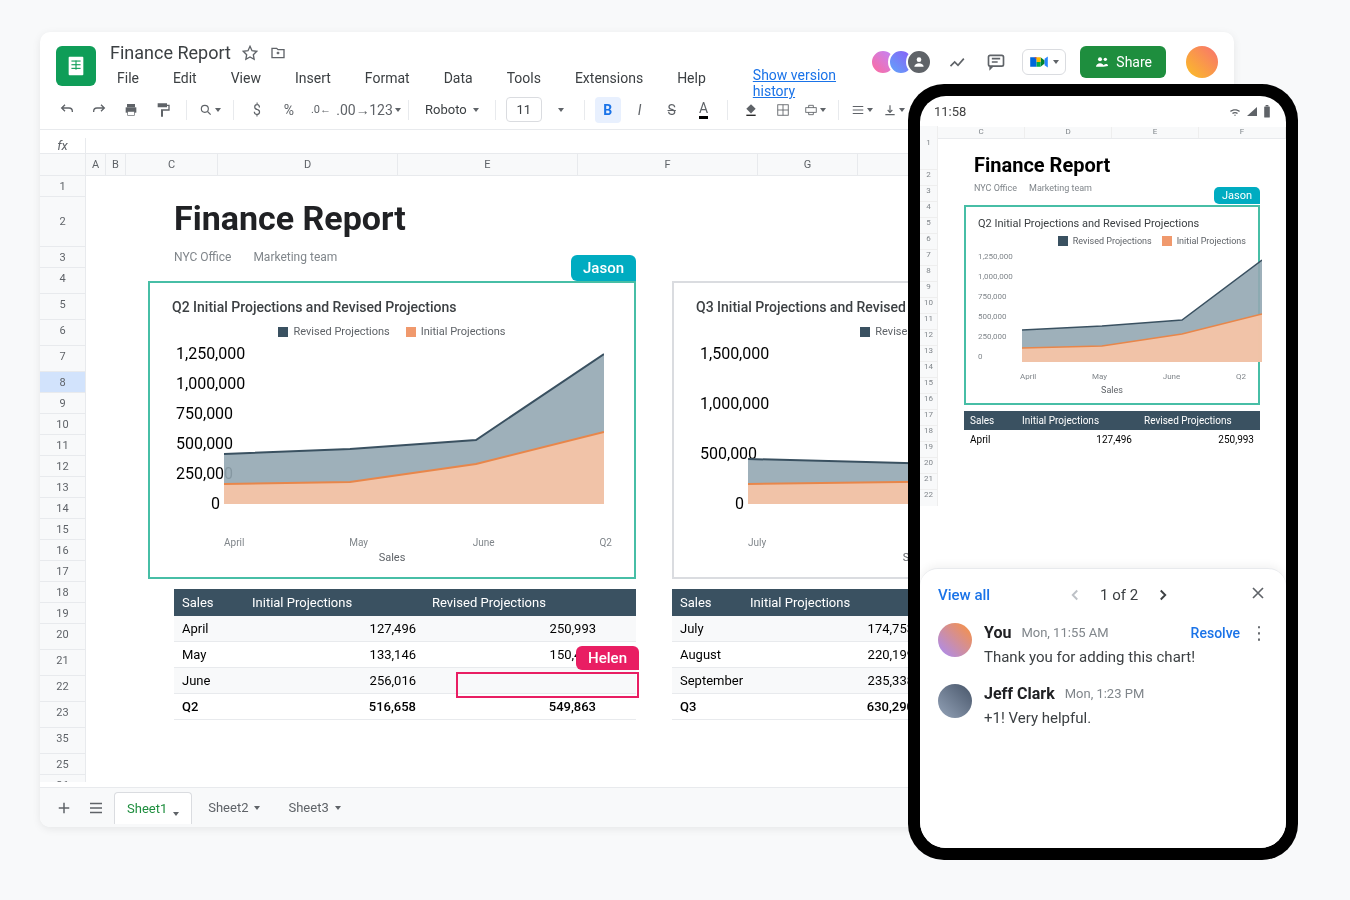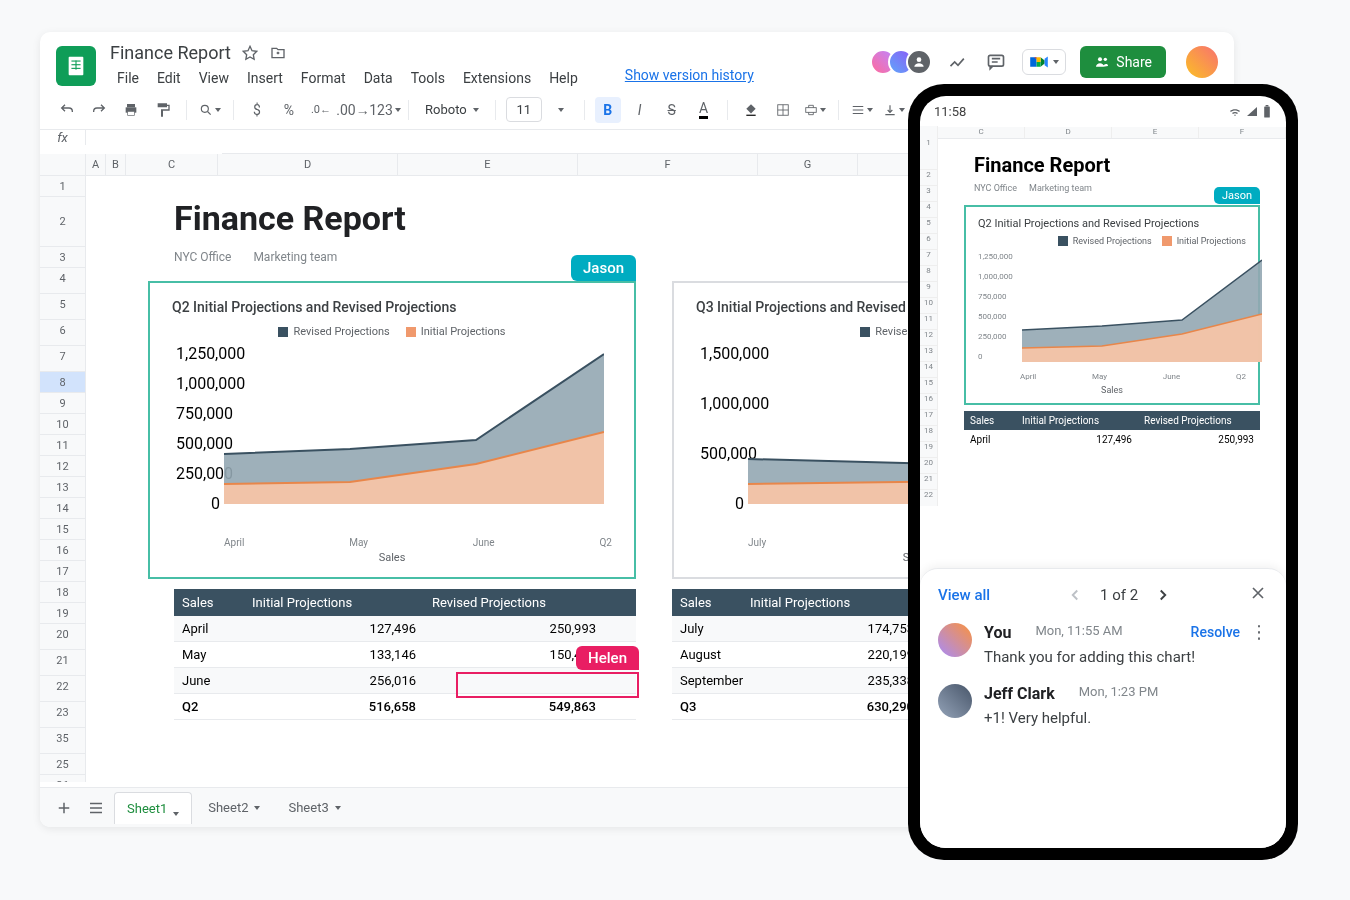--- a/index.html
+++ b/index.html
@@ -5,21 +5,21 @@
 * { margin:0; padding:0; box-sizing:border-box; font-family:Roboto,Arial,sans-serif; }
 body { background:#f8f9fa; width:1350px; height:900px; position:relative; overflow:hidden; }
 .window { position:absolute; left:40px; top:32px; width:1194px; height:795px; background:#fff; border-radius:10px; box-shadow:0 2px 8px rgba(0,0,0,.08); overflow:hidden; }
 .titlebar { display:flex; align-items:flex-start; padding:10px 16px 0; height:58px; }
 .logo { width:40px; height:40px; background:#0f9d58; border-radius:6px; display:flex; align-items:center; justify-content:center; margin-right:14px; margin-top:4px; }
 .logo svg { width:22px; height:26px; }
 .title-col { flex:1; }
 .title-row { display:flex; align-items:center; gap:10px; }
 .doc-title { font-size:18px; color:#3c4043; font-weight:400; }
 .star-ic,.move-ic { width:18px; height:18px; display:flex; align-items:center; justify-content:center; color:#5f6368; cursor:pointer; }
-.menubar { display:flex; gap:4px; padding-top:4px; }
+.menubar { display:flex; gap:20px; padding-top:4px; }
 .menu-item { font-size:14px; color:#3c4043; padding:3px 7px; cursor:pointer; border-radius:3px; }
 .version-link { font-size:14px; color:#1a73e8; text-decoration:underline; margin-left:40px; cursor:pointer; padding-top:4px; }
 .hdr-actions { display:flex; align-items:center; gap:14px; margin-top:4px; }
 .avatars { display:flex; }
 .av-stack { width:26px; height:26px; border-radius:50%; border:2px solid #fff; margin-left:-8px; }
 .av-stack:first-child{margin-left:0;}
 .av1{background:linear-gradient(45deg,#ff6b9d,#c084fc);}
 .av2{background:linear-gradient(45deg,#60a5fa,#8b5cf6);}
 .av3{background:#5f6368;display:flex;align-items:center;justify-content:center;}
 .icon-btn { width:24px; height:24px; display:flex; align-items:center; justify-content:center; color:#5f6368; cursor:pointer; }
@@ -28,21 +28,21 @@
 .share-btn { background:#1e8e3e; color:#fff; border:none; border-radius:6px; padding:8px 14px; font-size:14px; display:flex; align-items:center; gap:6px; cursor:pointer; }
 .profile { width:32px; height:32px; border-radius:50%; background:linear-gradient(45deg,#fbbf24,#f87171); margin-left:6px; cursor:pointer; }
 .toolbar { display:flex; align-items:center; gap:6px; padding:4px 14px; border-bottom:1px solid #e8eaed; height:40px; }
 .tool-ic { width:26px; height:26px; display:flex; align-items:center; justify-content:center; color:#5f6368; cursor:pointer; border-radius:4px; font-size:14px; }
 .sep { width:1px; height:20px; background:#e8eaed; margin:0 4px; }
 .font-sel { font-size:13px; color:#3c4043; padding:4px 6px; display:flex; align-items:center; gap:6px; cursor:pointer; }
 .size-sel { font-size:13px; color:#3c4043; padding:4px 6px; width:36px; text-align:center; border:1px solid #dadce0; border-radius:4px; }
 .bold-btn { font-weight:bold; background:#e8f0fe; color:#1a73e8; }
 .drop { display:flex; align-items:center; gap:2px; }
 .caret { width:0; height:0; border-left:3px solid transparent; border-right:3px solid transparent; border-top:4px solid #5f6368; }
-.fx-bar { display:flex; align-items:flex-start; height:24px; border-bottom:1px solid #e8eaed;flex-direction:column; }
+.fx-bar { display:flex; align-items:flex-end; height:24px; border-bottom:1px solid #e8eaed; }
 .fx-label { width:46px; text-align:center; font-style:italic; color:#5f6368; font-size:13px; border-right:1px solid #e8eaed; }
 .fx-input { flex:1; padding:2px 8px; font-size:13px; border:none; outline:none; }
 .grid-area { display:flex; height:628px; overflow:hidden; }
 .row-hdrs { width:46px; background:#f8f9fa; border-right:1px solid #e8eaed; }
 .corner { height:22px; border-bottom:1px solid #e8eaed; }
 .row-h { height:21px; border-bottom:1px solid #e8eaed; font-size:11px; color:#5f6368; text-align:center; line-height:21px; }
 .row-h.sel { background:#d2e3fc; }
 .row-h.tall { height:50px; line-height:50px; }
 .row-h.r3{height:21px;}
 .row-h.med{height:26px;}
@@ -114,21 +114,21 @@
 .view-all { color:#1a73e8; font-size:15px; font-weight:500; cursor:pointer; }
 .nav-c { display:flex; align-items:center; gap:14px; font-size:15px; color:#3c4043; }
 .nav-arrow { width:22px; height:22px; display:flex; align-items:center; justify-content:center; color:#bdc1c6; cursor:pointer; }
 .nav-arrow.act{color:#3c4043;}
 .close-c { cursor:pointer; color:#5f6368; }
 .comment { display:flex; gap:12px; margin-bottom:18px; }
 .c-av { width:34px; height:34px; border-radius:50%; flex-shrink:0; }
 .c-av.u1{background:linear-gradient(45deg,#a78bfa,#fb923c);}
 .c-av.u2{background:linear-gradient(45deg,#94a3b8,#475569);}
 .c-body { flex:1; }
-.c-meta { display:flex; align-items:flex-start; gap:24px; }
+.c-meta { display:flex; align-items:center; gap:10px; }
 .c-name { font-weight:700; font-size:16px; color:#202124; }
 .c-time { font-size:13px; color:#80868b; }
 .c-actions { margin-left:auto; display:flex; align-items:center; gap:10px; }
 .resolve { color:#1a73e8; font-size:14px; font-weight:500; cursor:pointer; }
 .c-menu { color:#5f6368; cursor:pointer; font-size:18px; line-height:1; }
 .c-text { font-size:15px; color:#3c4043; padding-top:6px; }
 </style>
 </head>
 <body>
 

